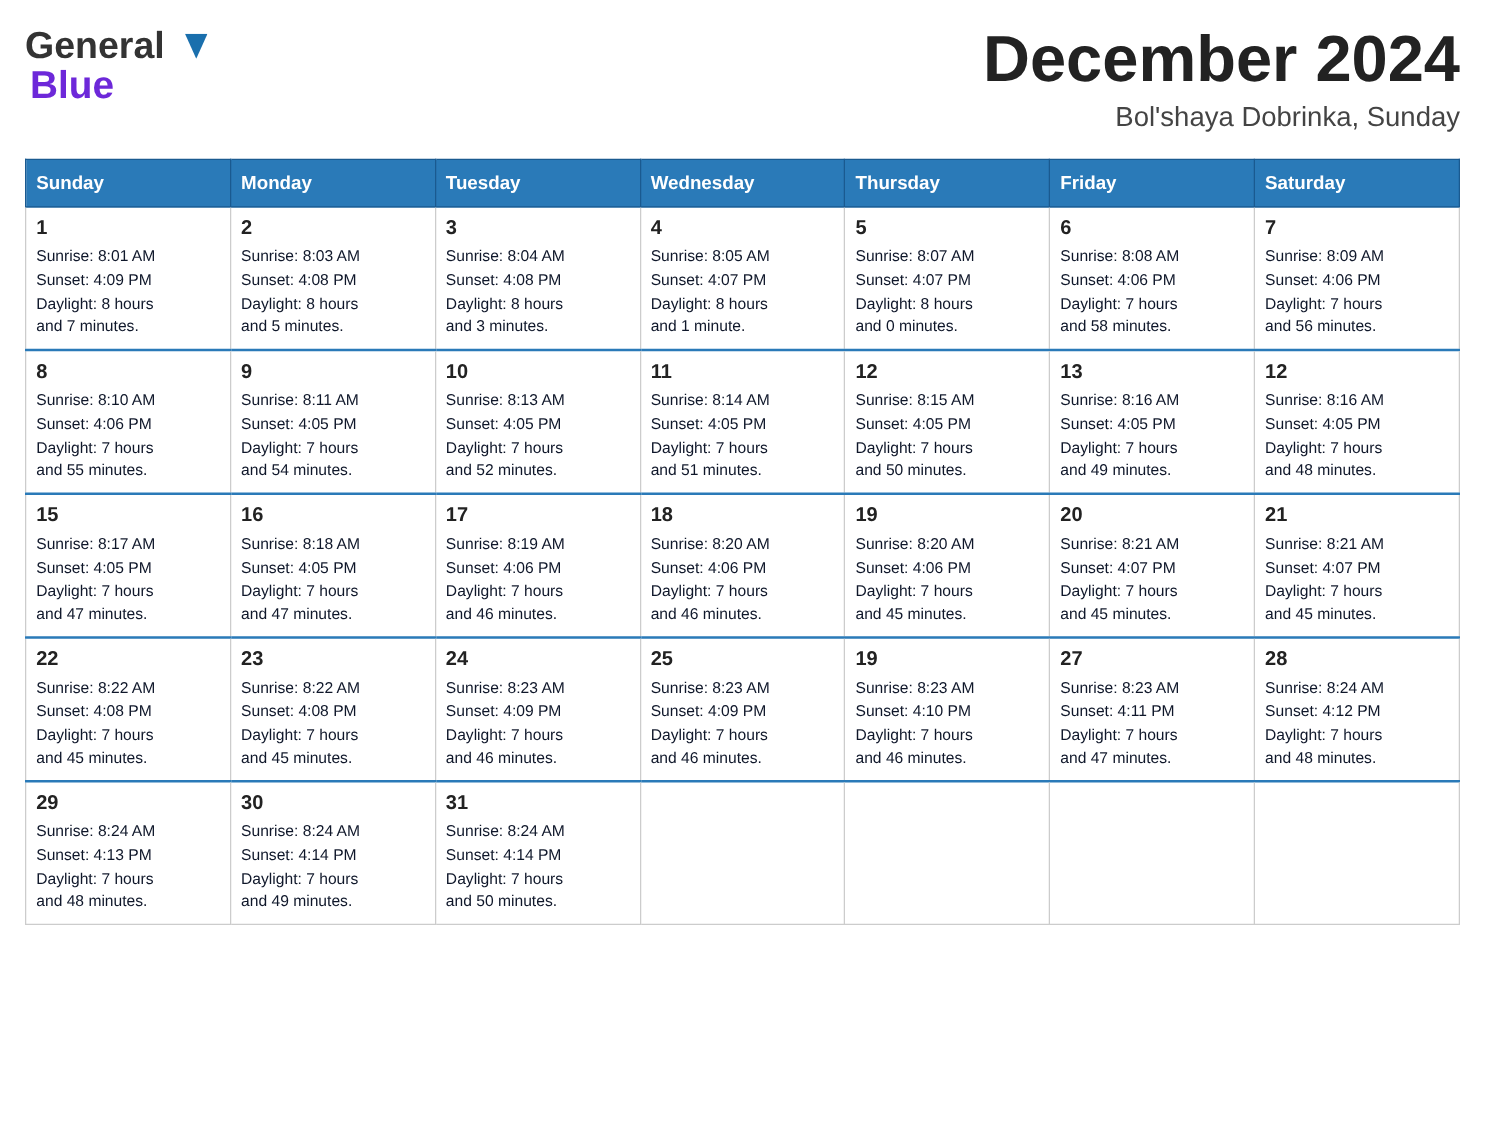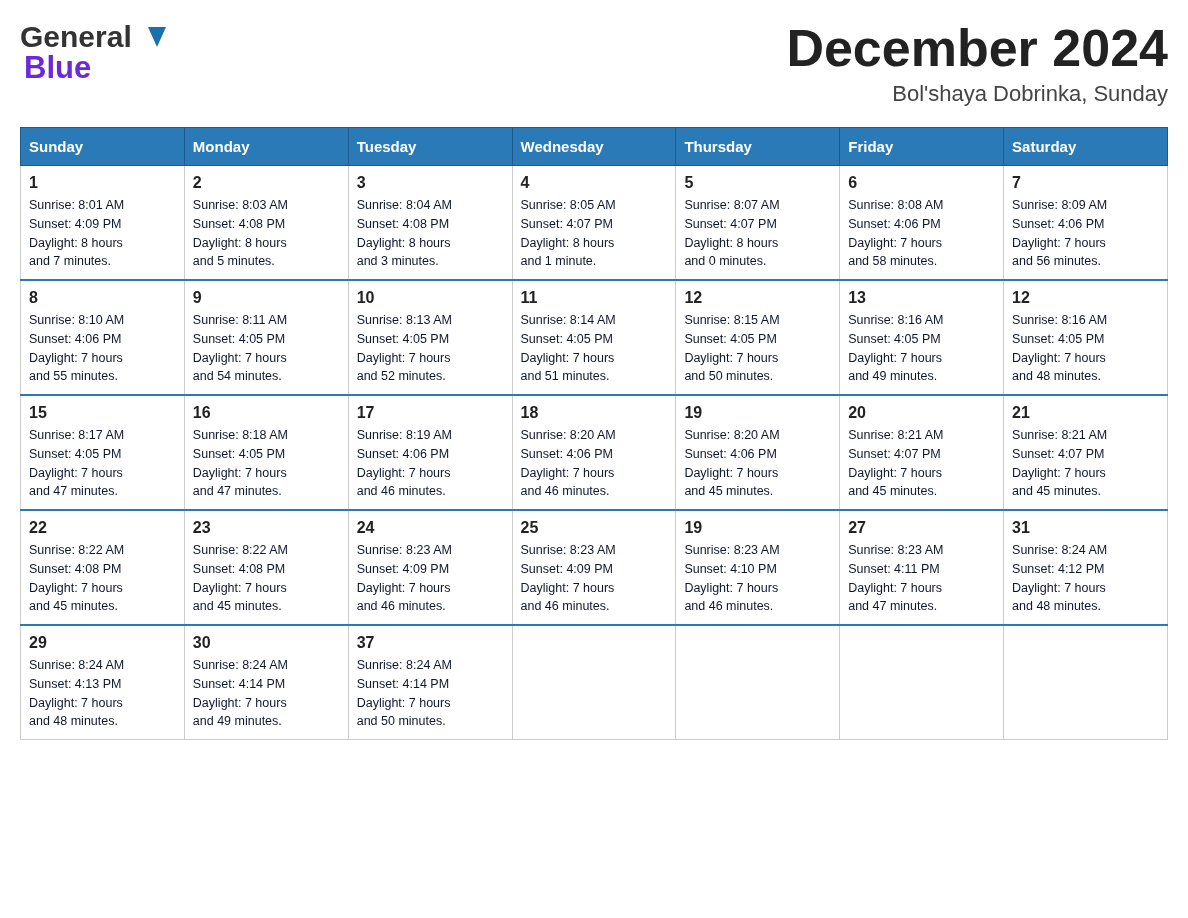--- a/index.html
+++ b/index.html
@@ -358,21 +358,21 @@
         <td>
         <span class="day-number">27</span>
         <div class="day-info">
           Sunrise: 8:23 AM<br>
           Sunset: 4:11 PM<br>
           Daylight: 7 hours<br>
           and 47 minutes.
         </div>
       </td>
         <td>
-        <span class="day-number">31</span>
+        <span class="day-number">28</span>
         <div class="day-info">
           Sunrise: 8:24 AM<br>
           Sunset: 4:12 PM<br>
           Daylight: 7 hours<br>
           and 48 minutes.
         </div>
       </td>
       </tr>
       <tr class="row-border-top">
         <td>
@@ -387,21 +387,21 @@
         <td>
         <span class="day-number">30</span>
         <div class="day-info">
           Sunrise: 8:24 AM<br>
           Sunset: 4:14 PM<br>
           Daylight: 7 hours<br>
           and 49 minutes.
         </div>
       </td>
         <td>
-        <span class="day-number">37</span>
+        <span class="day-number">31</span>
         <div class="day-info">
           Sunrise: 8:24 AM<br>
           Sunset: 4:14 PM<br>
           Daylight: 7 hours<br>
           and 50 minutes.
         </div>
       </td>
         <td></td>
         <td></td>
         <td></td>

